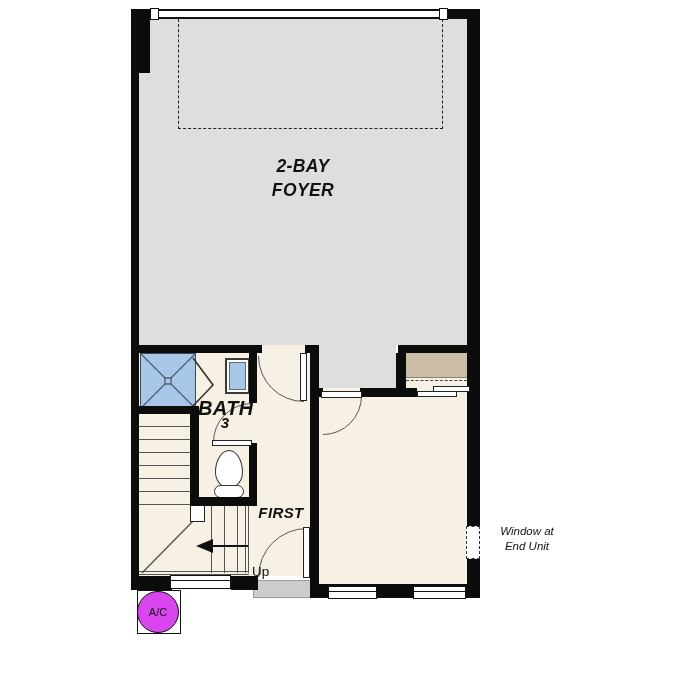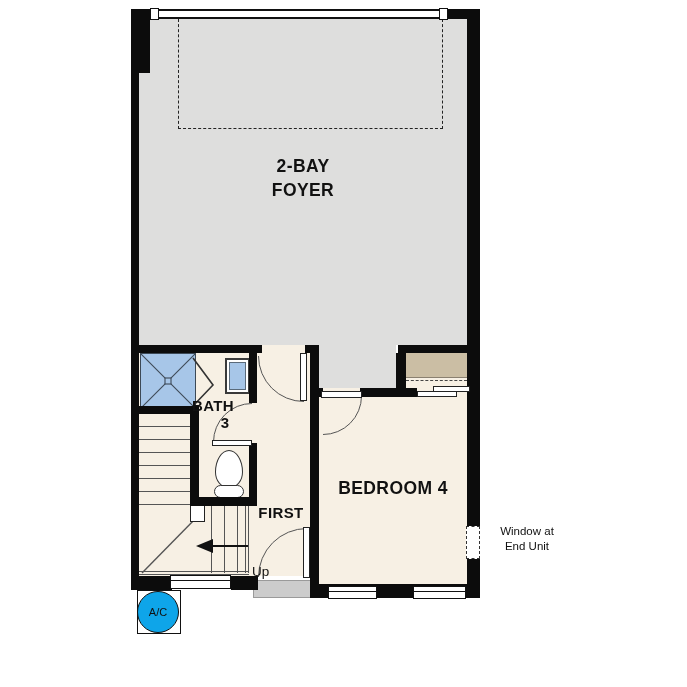--- a/index.html
+++ b/index.html
@@ -11,21 +11,21 @@
     --threshold:#cccccc;
     --thin:#4a4a4a;
   }
   html,body{margin:0;padding:0;background:#ffffff;}
   .canvas{position:relative;width:687px;height:687px;background:#fff;overflow:hidden;
           font-family:"Liberation Sans",sans-serif;color:#111;}
   .abs{position:absolute;box-sizing:border-box;}
   .wall{background:var(--wall);}
   .floor{background:var(--floor);}
   .garagefloor{background:var(--garage);}
-  .label{font-weight:bold;letter-spacing:.4px;white-space:nowrap;}
+  .label{font-weight:bold;letter-spacing:.4px;white-space:nowrap;font-style:italic;}
   .arcq{border:1.4px solid #555;border-radius:50%;}
   .leaf{background:#fff;border:1.2px solid #222;}
   .window{background:#fff;border:1.2px solid #111;
           background-image:linear-gradient(#111,#111);
           background-size:100% 1px;background-position:center 4px;background-repeat:no-repeat;}
 </style>
 </head>
 <body>
 
 <div class="canvas">
@@ -115,33 +115,32 @@
   <div class="abs window" style="left:170px;top:575px;width:61px;height:14px;"></div>
   <div class="abs window" style="left:328px;top:586px;width:49px;height:13px;"></div>
   <div class="abs window" style="left:413px;top:586px;width:53px;height:13px;"></div>
   <div class="abs" style="left:466px;top:526px;width:14px;height:33px;background:#fff;border:1.8px dashed #333;"></div>
 
   <div class="abs label" style="left:139px;top:155px;width:328px;text-align:center;font-size:17.5px;line-height:1.35;">
     <span>2-BAY</span><br>
     <span>FOYER</span>
   </div>
 
-  <div class="abs label" style="left:186px;top:397px;width:54px;text-align:center;font-size:15px;">BATH</div>
+  <div class="abs label" style="left:198px;top:397px;width:54px;text-align:center;font-size:20px;">BATH</div>
   <div class="abs label" style="left:198px;top:414px;width:54px;text-align:center;font-size:15px;">3</div>
 
-  <div class="abs label" style="left:319px;top:478px;width:148px;text-align:center;font-size:17.5px;">BEDROOM 4</div>
 
   <div class="abs label" style="left:250px;top:504px;width:62px;text-align:center;font-size:15px;">FIRST</div>
 
   <div class="abs" style="left:252px;top:564px;font-size:13.5px;">Up</div>
 
-  <div class="abs" style="left:483px;top:524px;width:88px;text-align:center;font-size:11.5px;line-height:1.3;">
+  <div class="abs" style="left:483px;top:524px;width:88px;text-align:center;font-size:11.5px;line-height:1.3;font-style:italic;">
     <span>Window at</span><br>
     <span>End Unit</span>
   </div>
 
   <div class="abs" style="left:137px;top:590px;width:44px;height:44px;background:#fff;border:1.4px solid #111;"></div>
-  <div class="abs" style="left:137px;top:591px;width:42px;height:42px;border:1.3px solid #111;border-radius:50%;background:#0ea5e9;display:flex;align-items:center;justify-content:center;">
+  <div class="abs" style="left:137px;top:591px;width:42px;height:42px;border:1.3px solid #111;border-radius:50%;background:#d946ef;display:flex;align-items:center;justify-content:center;">
     <span style="font-size:11px;">A/C</span>
   </div>
 
 
 </div>
 
 </body></html>

